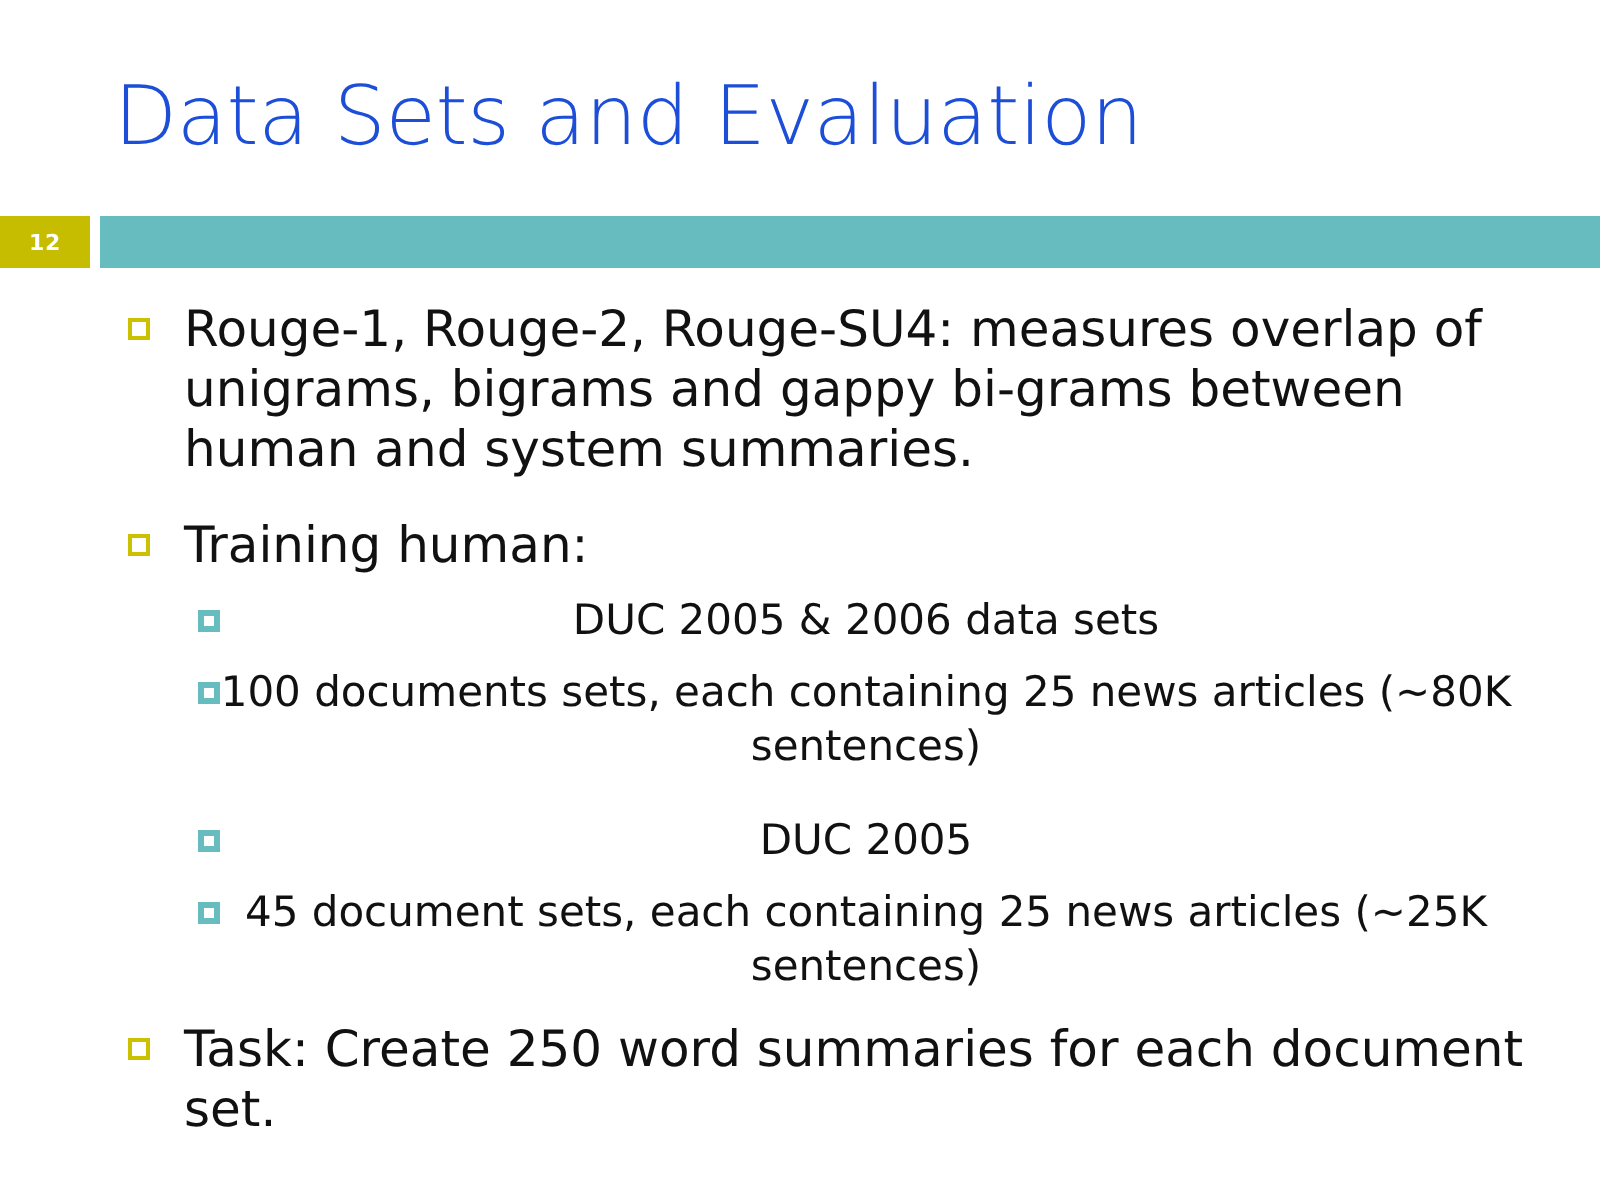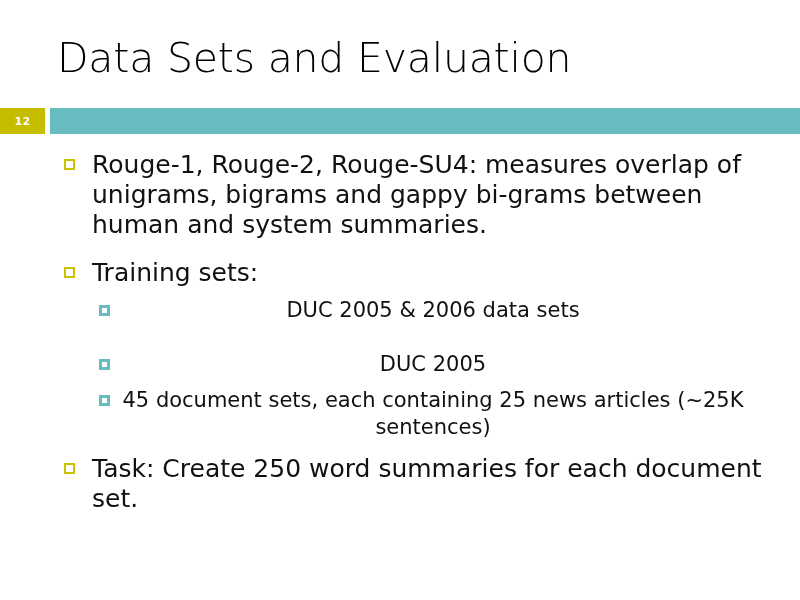--- a/index.html
+++ b/index.html
@@ -20,21 +20,21 @@
   }
 
   
   .slide-title {
     position: absolute;
     left: 57px;
     top: 33px;
     font-size: 41px;
     line-height: 50px;
     font-weight: 300;
-    color: #000000;
+    color: #1d4ed8;
     letter-spacing: -0.2px;
     white-space: nowrap;
   }
 
   
   .header-band {
     position: absolute;
     left: 0;
     top: 108px;
     width: 800px;
@@ -144,32 +144,36 @@
 
     <div class="bullet level1">
       <span class="marker"></span>
       <span class="text">Rouge-1, Rouge-2, Rouge-SU4: measures overlap of unigrams, bigrams and gappy bi-grams between human and system summaries.</span>
     </div>
 
     <div class="spacer-lg"></div>
 
     <div class="bullet level1">
       <span class="marker"></span>
-      <span class="text">Training sets:</span>
+      <span class="text">Training human:</span>
     </div>
 
     <div class="spacer-sm"></div>
 
     <div class="bullet level2">
       <span class="marker"></span>
       <span class="text">DUC 2005 &amp; 2006 data sets</span>
     </div>
 
     <div class="spacer-sm"></div>
 
+    <div class="bullet level2">
+      <span class="marker"></span>
+      <span class="text">100 documents sets, each containing 25 news articles (~80K sentences)</span>
+    </div>
 
     <div class="spacer-md"></div>
 
 
     <div class="spacer-sm"></div>
 
     <div class="bullet level2">
       <span class="marker"></span>
       <span class="text">DUC 2005</span>
     </div>

